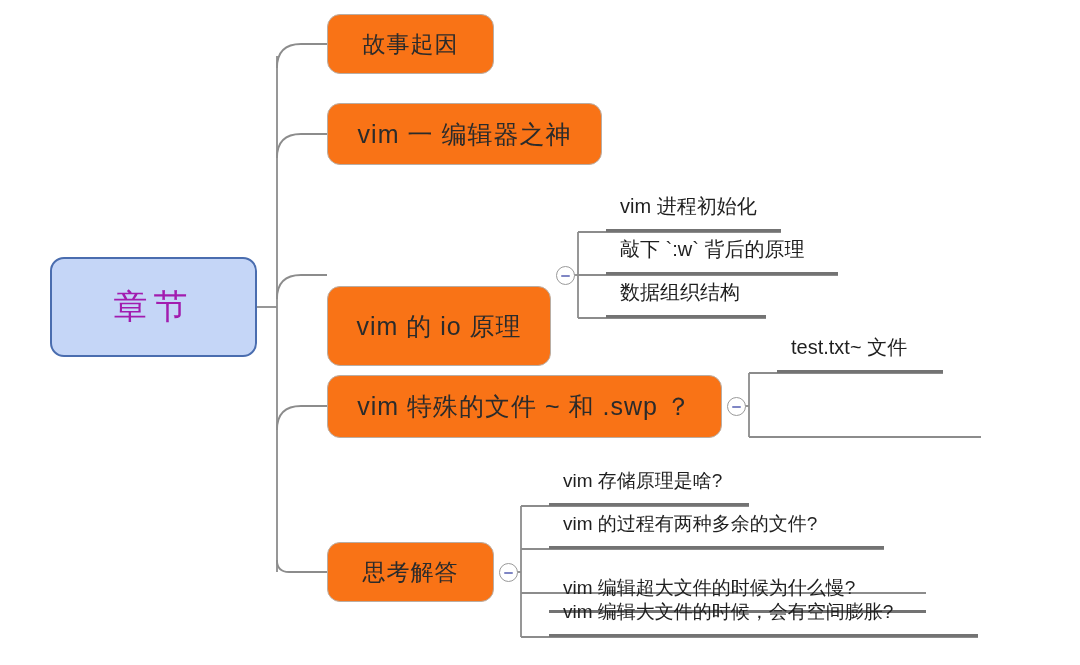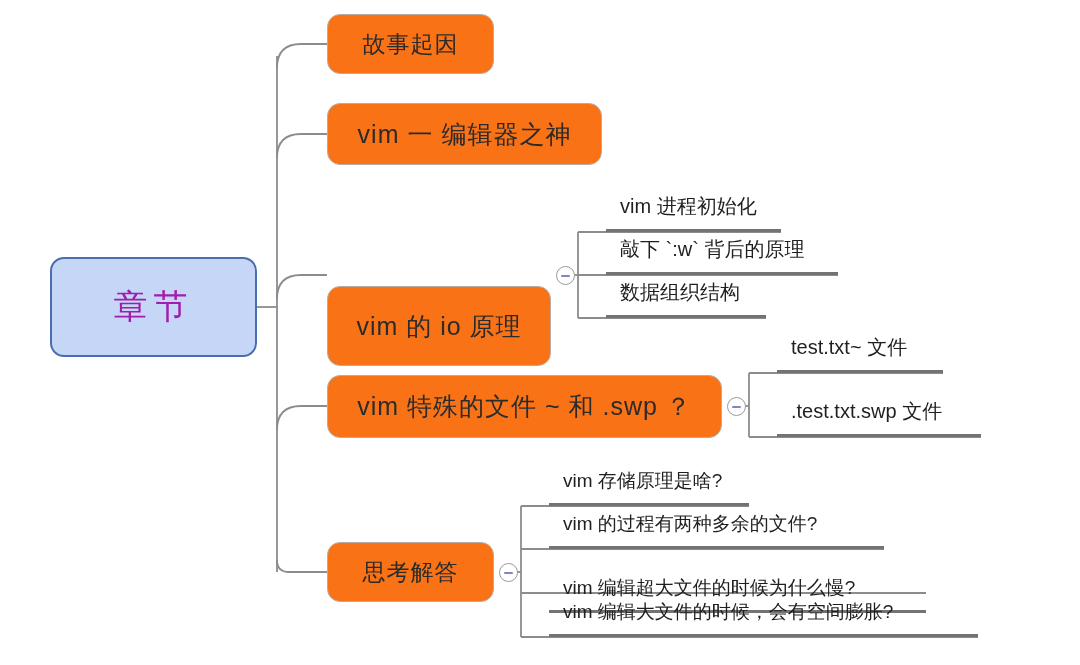--- a/index.html
+++ b/index.html
@@ -176,23 +176,20 @@
   <div class="leaf f19" style="left:606px; top:243px; width:232px; height:32px;">
     <span>敲下 `:w` 背后的原理</span>
   </div>
   <div class="leaf f19" style="left:606px; top:286px; width:160px; height:32px;">
     <span>数据组织结构</span>
   </div>
 
   <div class="leaf f19" style="left:777px; top:341px; width:166px; height:32px;">
     <span>test.txt~ 文件</span>
   </div>
-  <div class="leaf f19" style="left:777px; top:405px; width:204px; height:32px;">
-    <span>.test.txt.swp 文件</span>
-  </div>
 
   <div class="leaf f18" style="left:549px; top:474px; width:200px; height:32px;">
     <span>vim 存储原理是啥?</span>
   </div>
   <div class="leaf f18" style="left:549px; top:517px; width:335px; height:32px;">
     <span>vim 的过程有两种多余的文件?</span>
   </div>
   <div class="leaf f18" style="left:549px; top:581px; width:377px; height:32px;">
     <span>vim 编辑超大文件的时候为什么慢?</span>
   </div>

